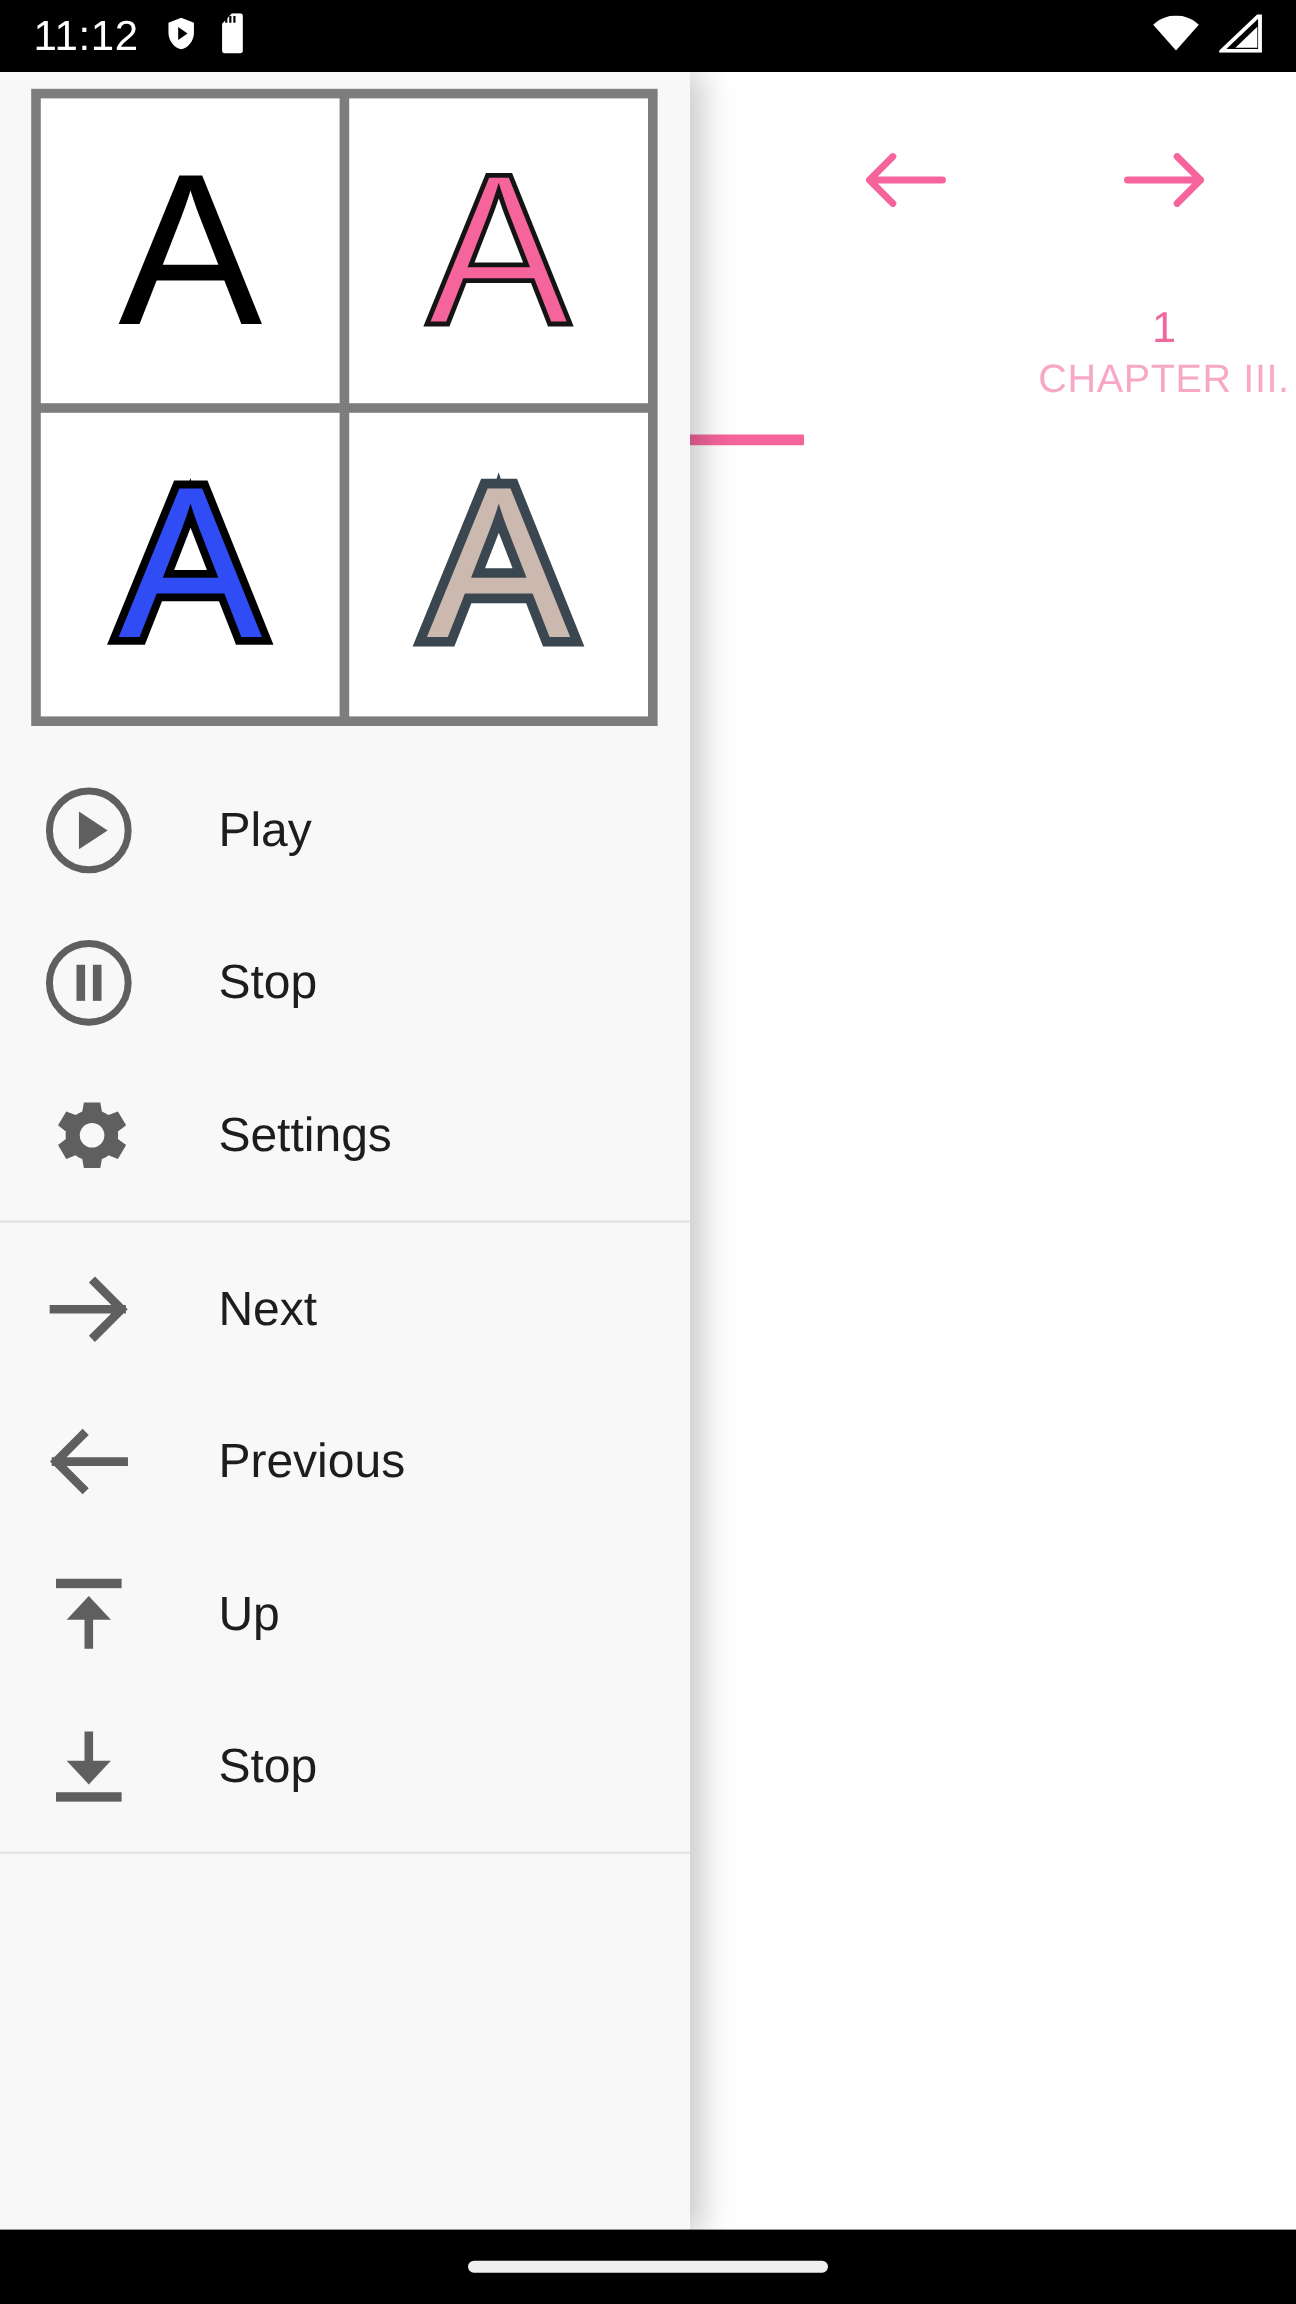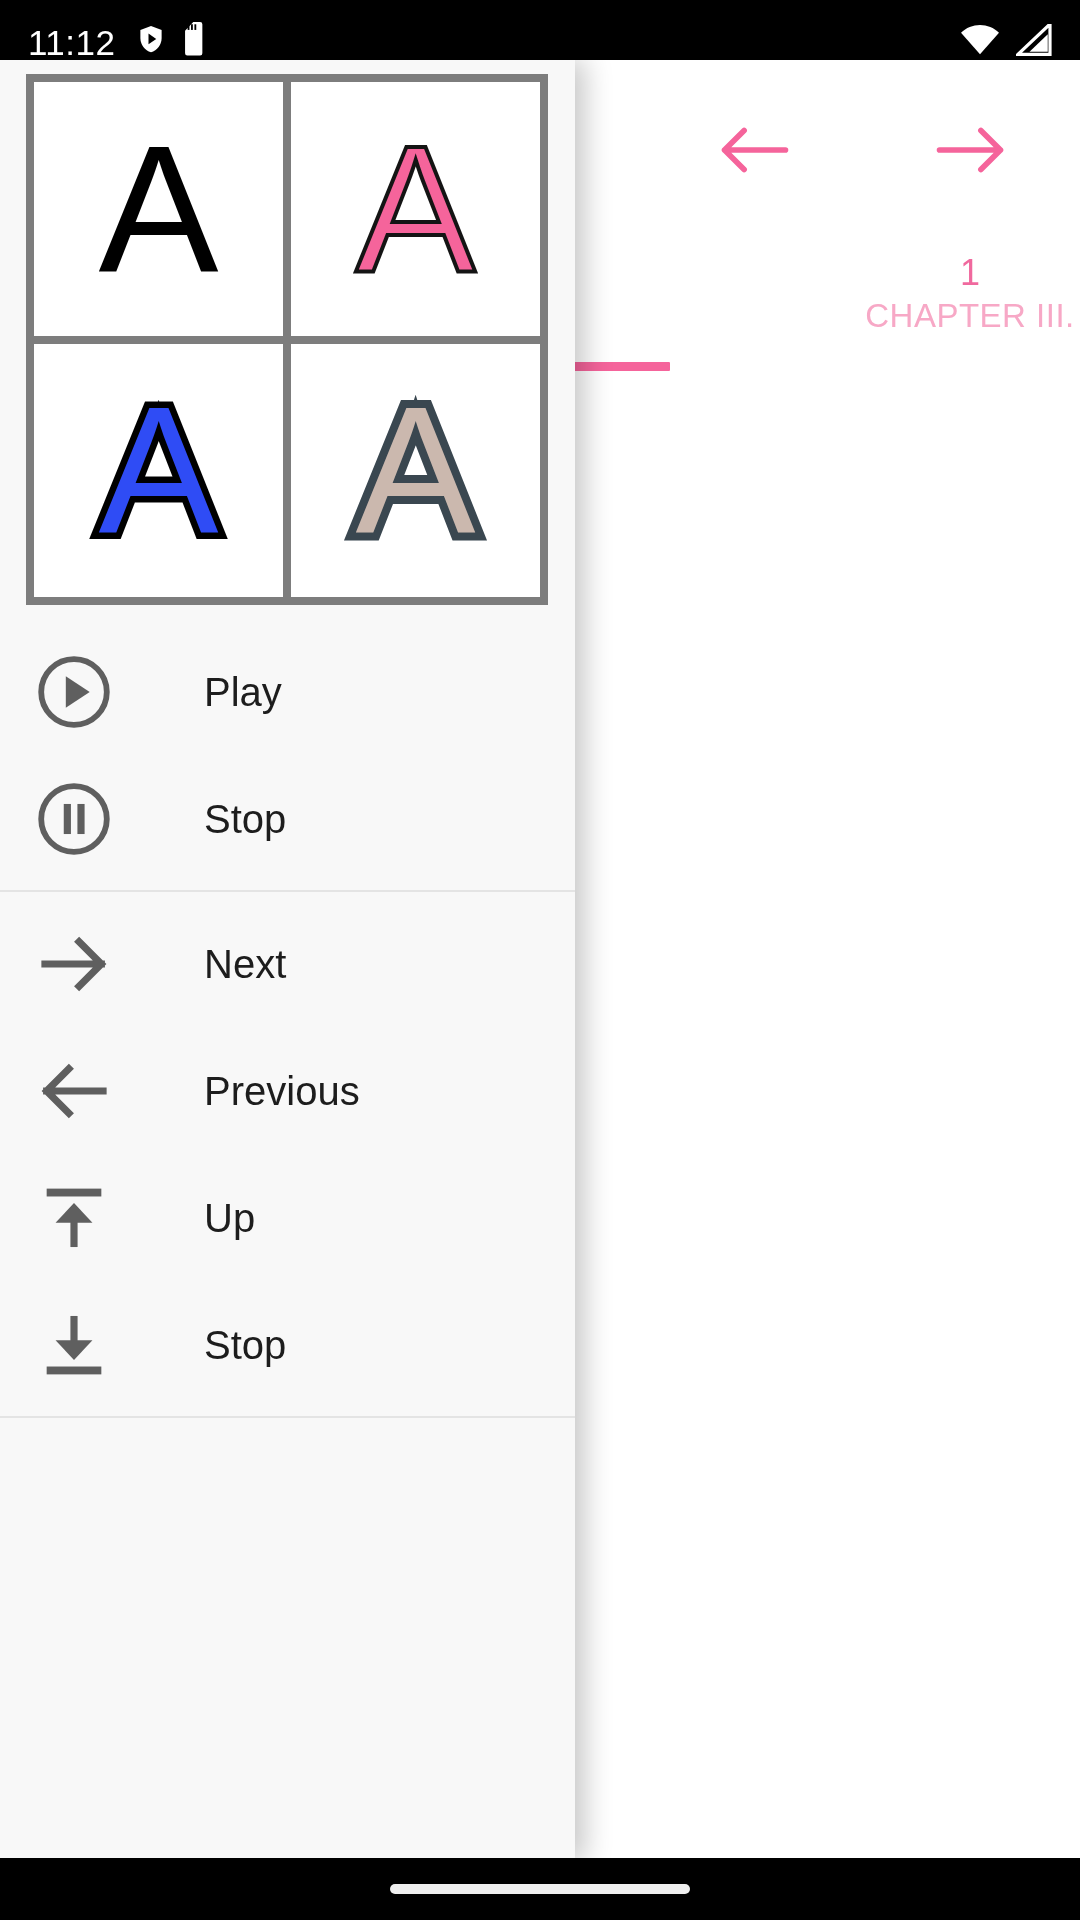--- a/index.html
+++ b/index.html
@@ -8,21 +8,21 @@
     font-family:"Liberation Sans", sans-serif;
     background:#ffffff;
     overflow:hidden;
     position:relative;
   }
 
   
   #status-bar{
     position:absolute; top:0; left:0; width:1080px; height:60px;
     background:#000000; color:#ffffff;
-    display:flex; align-items:flex-end;
+    display:flex; align-items:center;
     padding:0 28px; z-index:60;
   }
   #status-bar .clock{
     font-size:35px; letter-spacing:.5px; font-weight:400;
     line-height:1; margin-right:20px;
   }
   .sb-icon{ display:inline-block; margin-right:14px; }
   .sb-right{ margin-left:auto; display:flex; align-items:center; gap:16px; }
 
   
@@ -110,21 +110,21 @@
   .menu-item{
     height:127px; display:flex; align-items:center;
     padding-left:28px; cursor:pointer;
   }
   .menu-icon{
     width:92px; min-width:92px; height:92px;
     display:flex; align-items:center; justify-content:center;
     color:#5f5f5f;
   }
   .menu-label{
-    margin-left:84px;
+    margin-left:62px;
     font-size:40px; color:#1d1d1d; line-height:1;text-align:right;
   }
 
   
   #sys-nav{
     position:absolute; bottom:0; left:0; width:1080px; height:62px;
     background:#000000; z-index:70;
     display:flex; align-items:center; justify-content:center;
   }
   #sys-nav .pill{
@@ -256,20 +256,28 @@
         <span class="menu-icon">
           <svg width="82" height="82" viewBox="0 0 24 24" aria-hidden="true">
             <circle cx="12" cy="12" r="9.6" fill="none" stroke="#5f5f5f" stroke-width="1.7"></circle>
             <rect x="9" y="7.6" width="2.1" height="8.8" fill="#5f5f5f"></rect>
             <rect x="13" y="7.6" width="2.1" height="8.8" fill="#5f5f5f"></rect>
           </svg>
         </span>
         <span class="menu-label">Stop</span>
       </div>
 
+      <div class="menu-item">
+        <span class="menu-icon">
+          <svg width="82" height="82" viewBox="0 0 24 24" aria-hidden="true">
+            <path fill="#5f5f5f" d="M19.1 12.9a7.3 7.3 0 0 0 0-1.8l2-1.5-2-3.4-2.3.9a7 7 0 0 0-1.6-.9L14.8 4h-4l-.4 2.2a7 7 0 0 0-1.6.9l-2.3-.9-2 3.4 1.9 1.5a7.3 7.3 0 0 0 0 1.8l-1.9 1.5 2 3.4 2.3-.9c.5.4 1 .7 1.6.9l.4 2.2h4l.4-2.2c.6-.2 1.1-.5 1.6-.9l2.3.9 2-3.4-2-1.5zM12.8 15a3 3 0 1 1 0-6 3 3 0 0 1 0 6z"></path>
+          </svg>
+        </span>
+        <span class="menu-label">Settings</span>
+      </div>
     </div>
 
     <div class="menu-sep"></div>
 
     <div class="menu-group">
 
       <div class="menu-item">
         <span class="menu-icon">
           <svg width="82" height="82" viewBox="0 0 24 24" aria-hidden="true">
             <path d="M13.5 5.5 20 12l-6.5 6.5M20 12H3.5" fill="none" stroke="#5f5f5f" stroke-width="2.1" stroke-linecap="square" stroke-linejoin="miter"></path>

